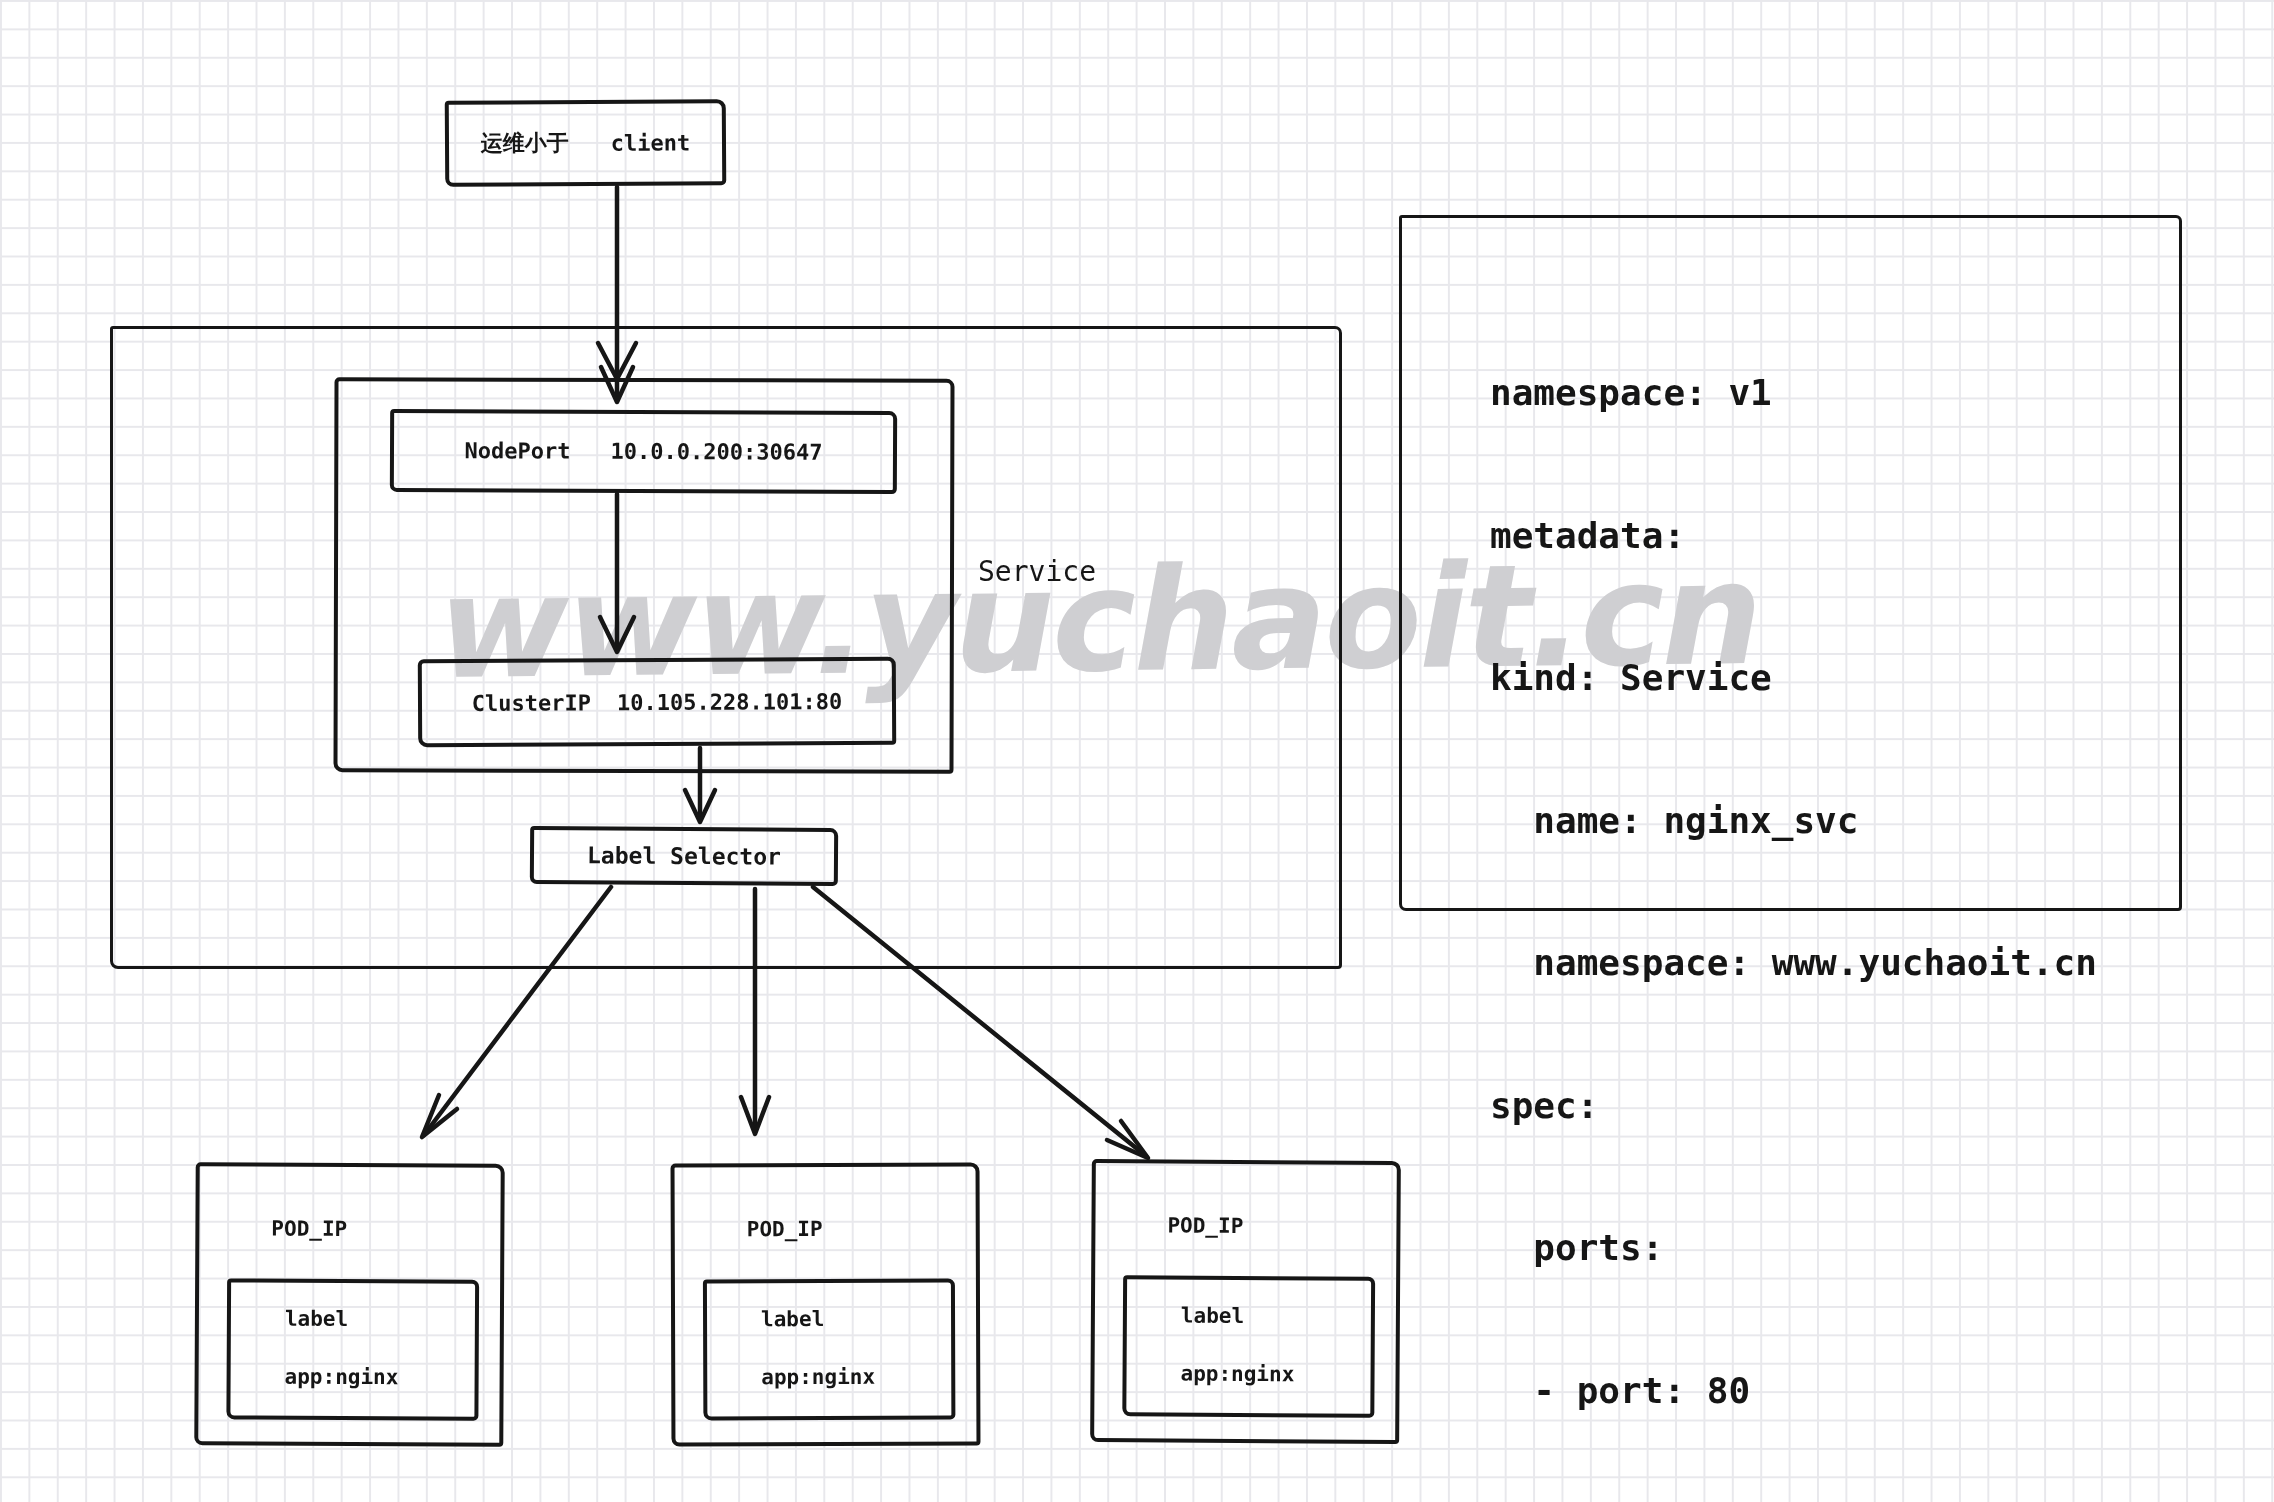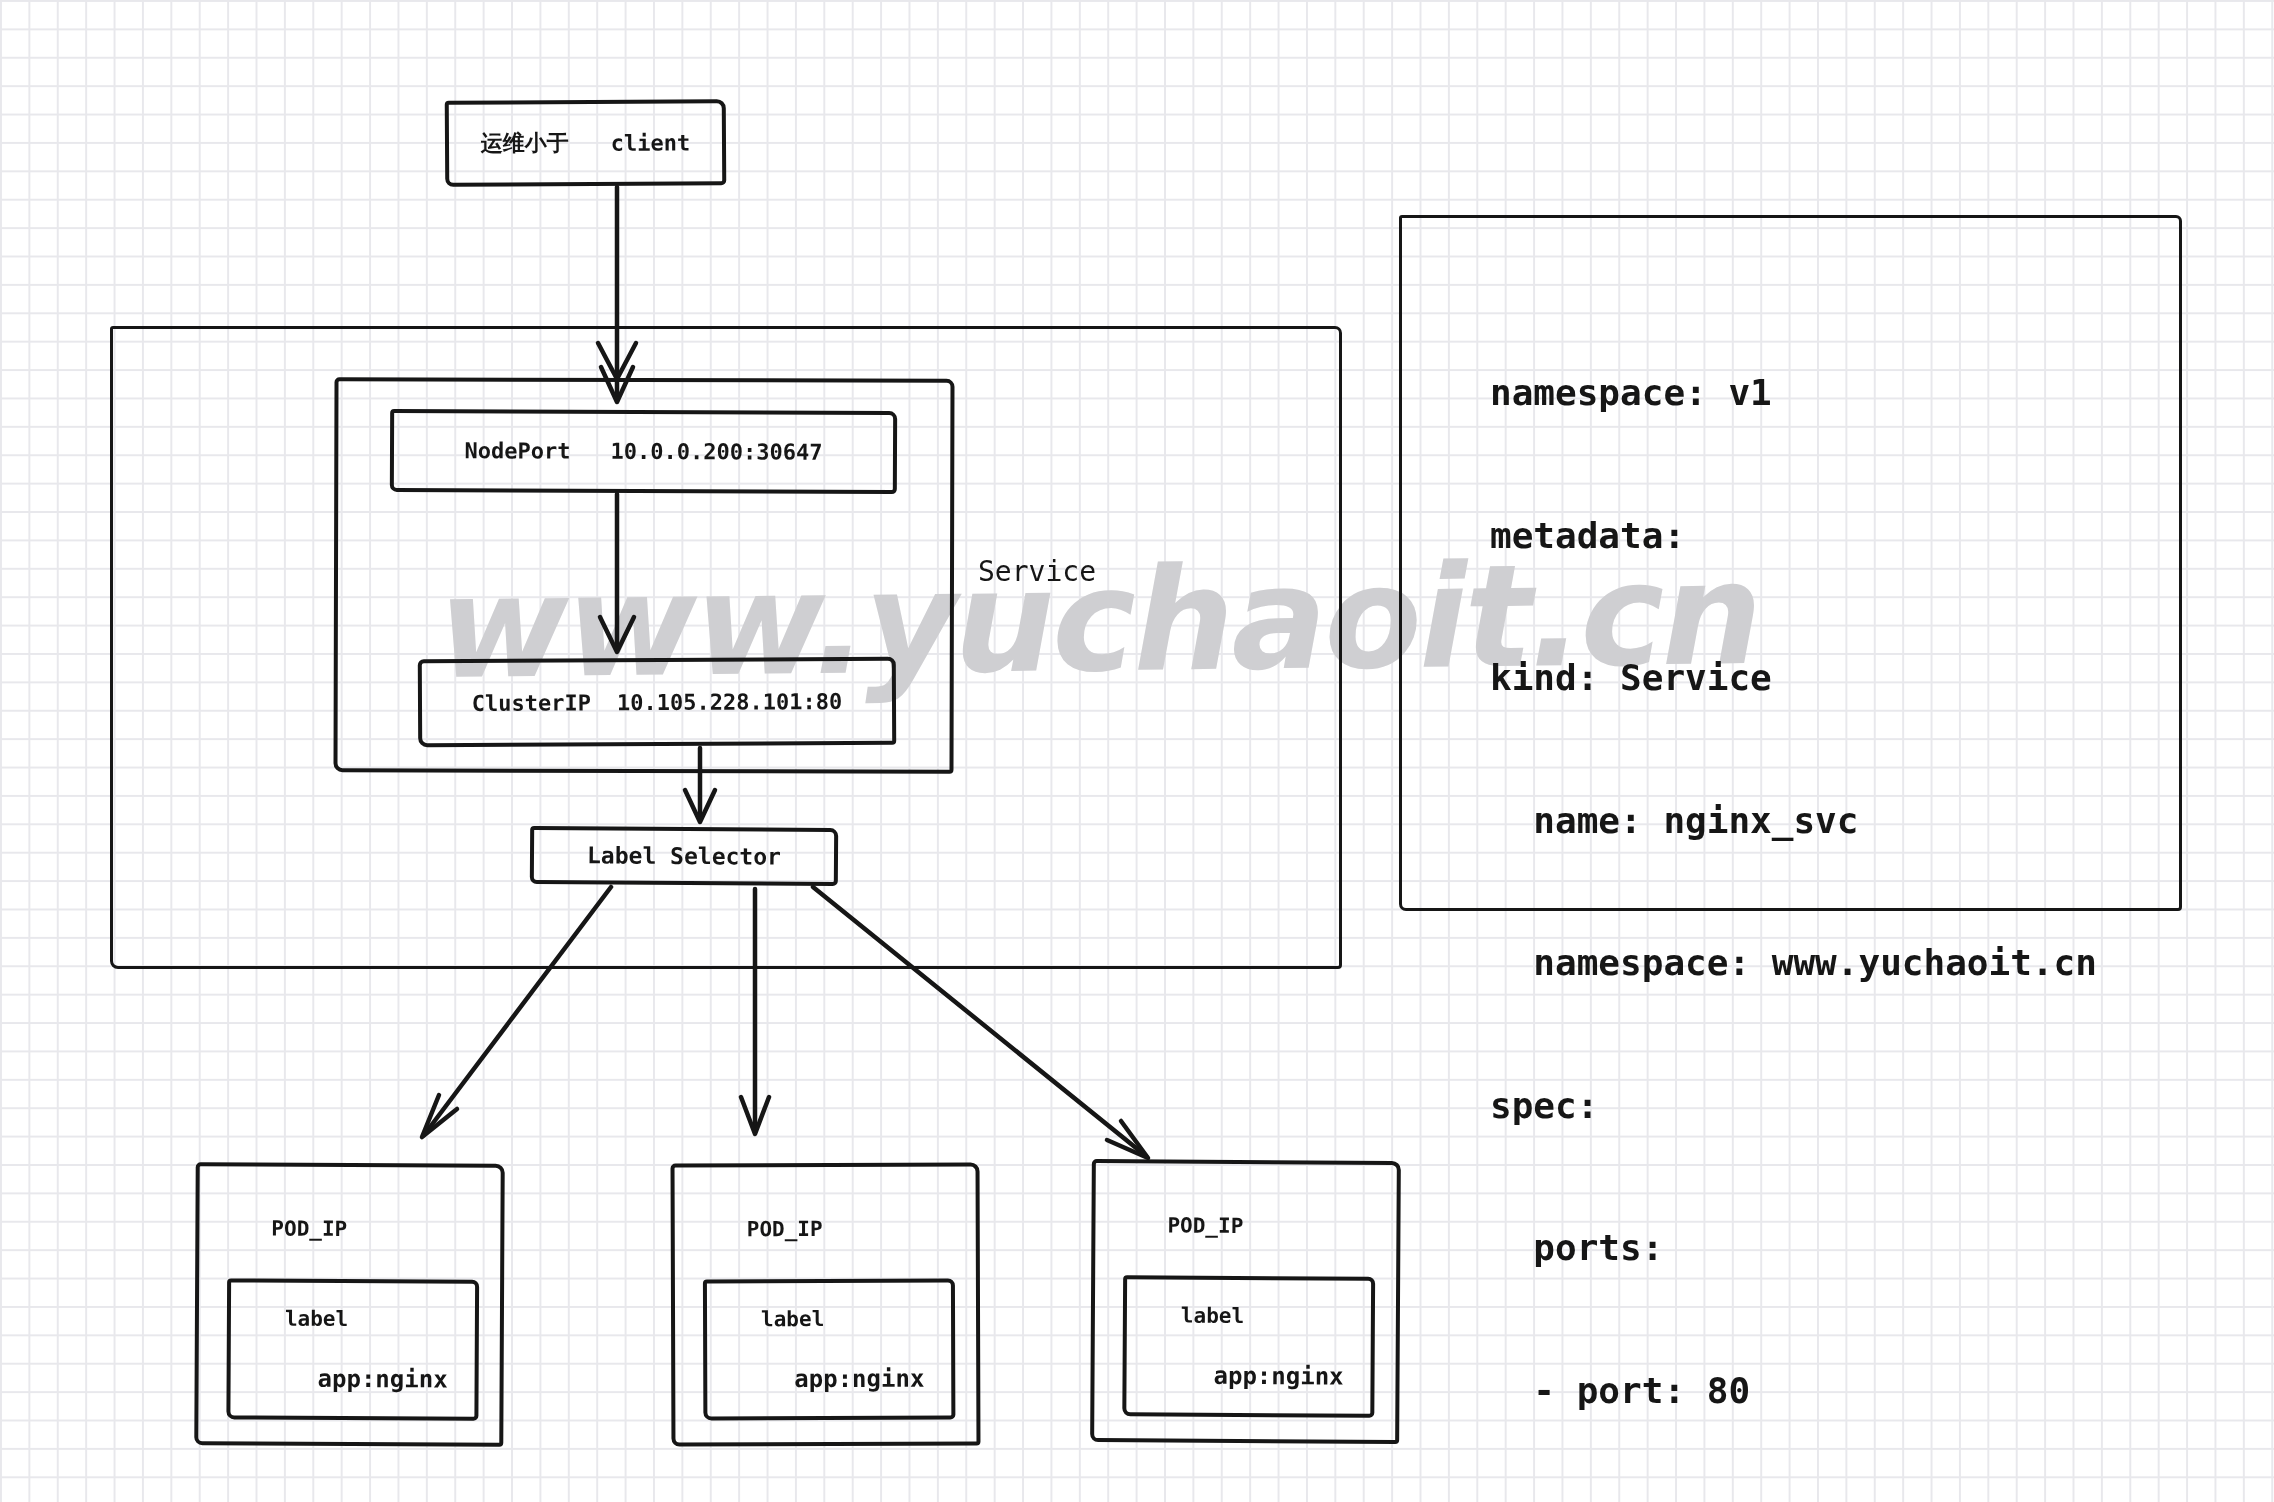--- a/index.html
+++ b/index.html
@@ -77,21 +77,21 @@
     position:absolute;left:28px;top:112px;width:252px;height:141px;
     box-sizing:border-box;border:4px solid #161616;
     border-radius:4px 7px 5px 8px;
   }
   .pod-inner .pod-label{
     position:absolute;left:54px;top:24px;
     font-size:21px;font-weight:bold;
   }
   .pod-inner .pod-value{
     position:absolute;left:54px;top:82px;
-    font-size:24px;font-weight:bold;margin-left:33px;
+    font-size:21px;font-weight:bold;
   }
   .pod1{left:195px;transform:rotate(0.3deg);}
   .pod2{left:671px;transform:rotate(-0.2deg);}
   .pod3{left:1091px;top:1160px;transform:rotate(0.35deg);}
   .yaml-box{
     left:1399px;top:215px;width:783px;height:696px;
     border-width:3.5px;border-radius:3px 6px 4px 7px;
   }
   .yaml-text{
     position:absolute;left:88px;top:56px;

